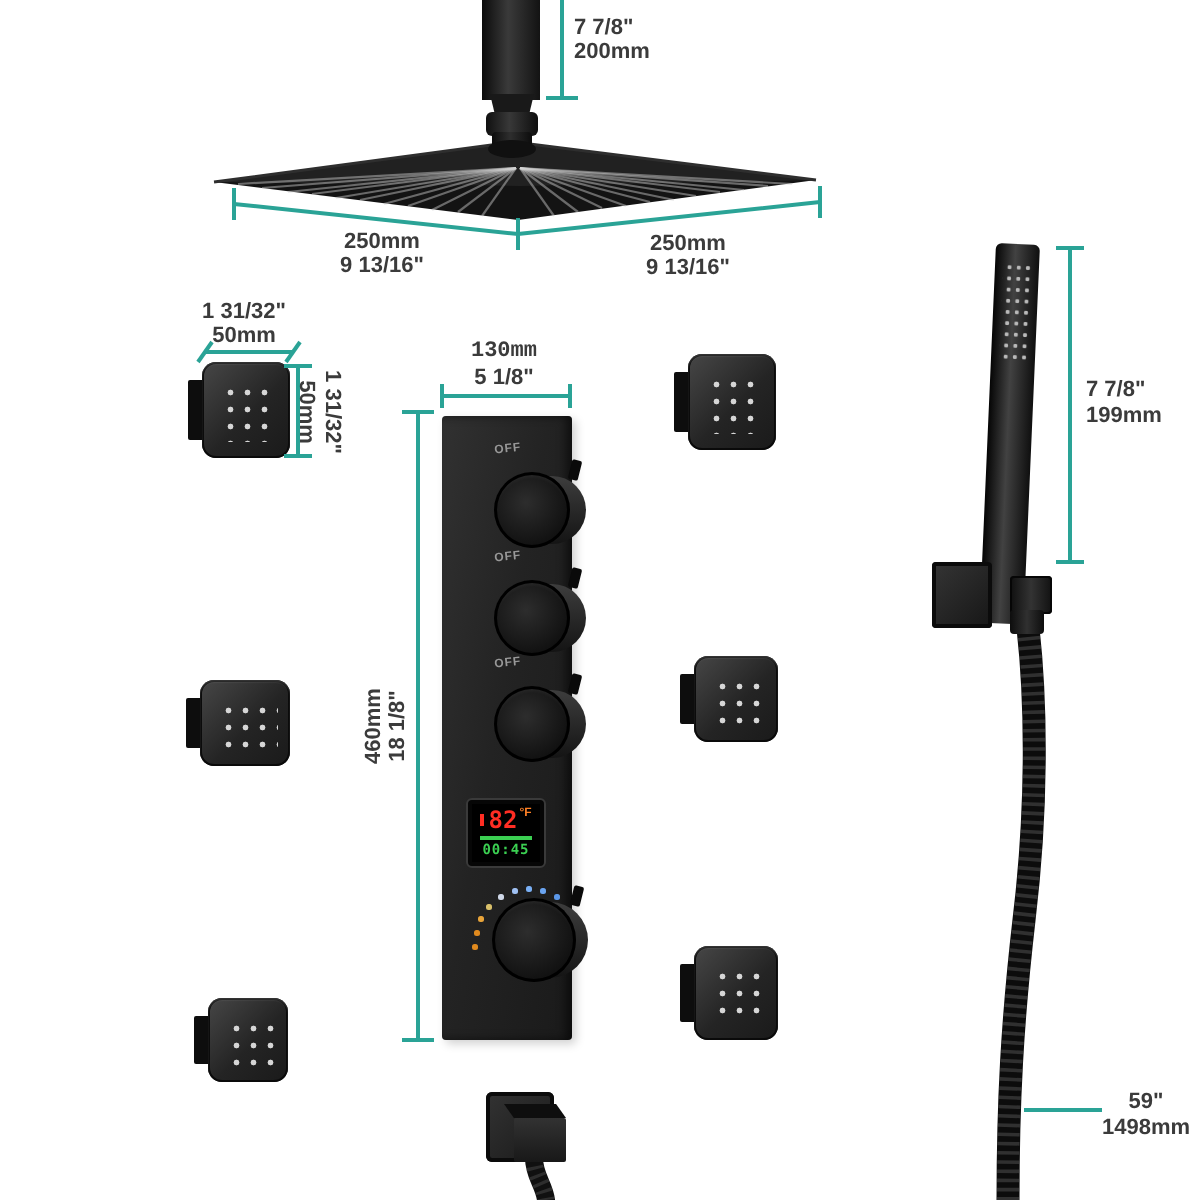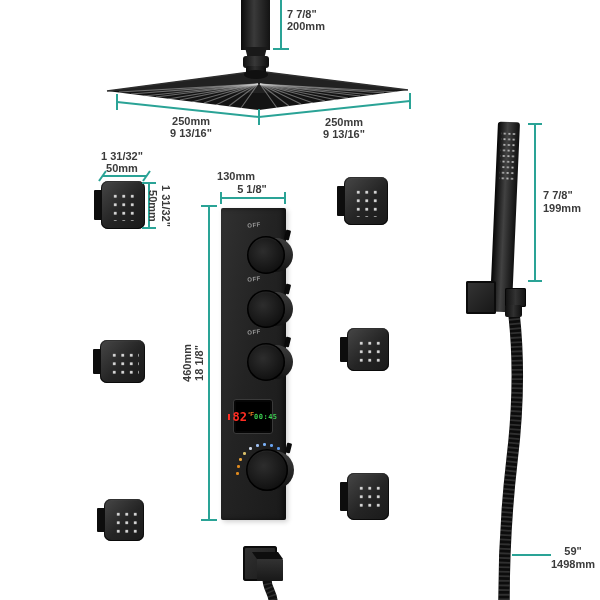--- a/index.html
+++ b/index.html
@@ -44,21 +44,21 @@
               background:radial-gradient(circle at 42% 40%,#2d2d2d,#101010 72%);
               box-shadow:inset 0 0 0 1.5px #000,inset 0 2px 2px rgba(255,255,255,.07);}
   .knob .stub{position:absolute;right:3px;top:-6px;width:5px;height:10px;background:#0a0a0a;
               border-radius:1px;transform:rotate(14deg);}
   .knob.big{width:48px;height:42px;}
   .knob.big .body{left:10px;width:38px;height:38px;border-radius:19px;}
   .knob.big .face{width:42px;height:42px;}
   .display{position:absolute;left:233px;top:399px;width:40px;height:35px;border-radius:3px;
            background:#060606;border:1px solid #3a3a3a;box-sizing:border-box;}
   .screen{position:absolute;left:2px;top:2px;right:2px;bottom:2px;background:#000;
-          display:flex;flex-direction:row;align-items:center;justify-content:center;}
+          display:flex;flex-direction:column;align-items:center;justify-content:center;}
   .temp-row{display:flex;align-items:flex-start;}
   .temp{font-family:"DejaVu Sans Mono",monospace;font-weight:700;font-size:12px;line-height:12px;}
   .unit{font-size:6px;line-height:7px;font-weight:700;margin-left:1px;}
   .tickred{width:2px;height:6px;margin:3px 2px 0 0;}
   .divider{width:26px;height:2px;margin:2px 0 1px 0;}
   .timer{font-family:"DejaVu Sans Mono",monospace;font-weight:700;font-size:7px;line-height:8px;
          letter-spacing:.5px;}
   .scale-dot{position:absolute;width:2.5px;height:2.5px;border-radius:50%;}
   
   .wand{position:absolute;left:498px;top:122px;width:22px;height:190px;
@@ -288,21 +288,21 @@
   <div class="dimlabel center" style="left:161px;top:115px;width:60px;">250mm</div>
   <div class="dimlabel center" style="left:161px;top:127px;width:60px;">9 13/16"</div>
   <div class="dimlabel center" style="left:314px;top:116px;width:60px;">250mm</div>
   <div class="dimlabel center" style="left:314px;top:128px;width:60px;">9 13/16"</div>
 
   <div class="dimlabel center" style="left:92px;top:150px;width:60px;">1 31/32"</div>
   <div class="dimlabel center" style="left:92px;top:162px;width:60px;">50mm</div>
   <div class="dimlabel center rot-cw" style="left:131px;top:200px;width:44px;">50mm</div>
   <div class="dimlabel center rot-cw" style="left:140px;top:200px;width:52px;">1 31/32"</div>
 
-  <div class="dimlabel center" style="left:206px;top:170px;width:60px;">130mm</div>
+  <div class="dimlabel center" style="left:222px;top:170px;width:60px;font-family:Liberation Mono, monospace;">130mm</div>
   <div class="dimlabel center" style="left:222px;top:183px;width:60px;">5 1/8"</div>
   <div class="dimlabel center rot-ccw" style="left:157px;top:357px;width:60px;">460mm</div>
   <div class="dimlabel center rot-ccw" style="left:169px;top:357px;width:60px;">18 1/8"</div>
 
   <div class="dimlabel" style="left:543px;top:189px;">7 7/8"</div>
   <div class="dimlabel" style="left:543px;top:202px;">199mm</div>
 
   <div class="dimlabel center" style="left:546px;top:545px;width:54px;">59"</div>
   <div class="dimlabel center" style="left:546px;top:558px;width:54px;">1498mm</div>
 

